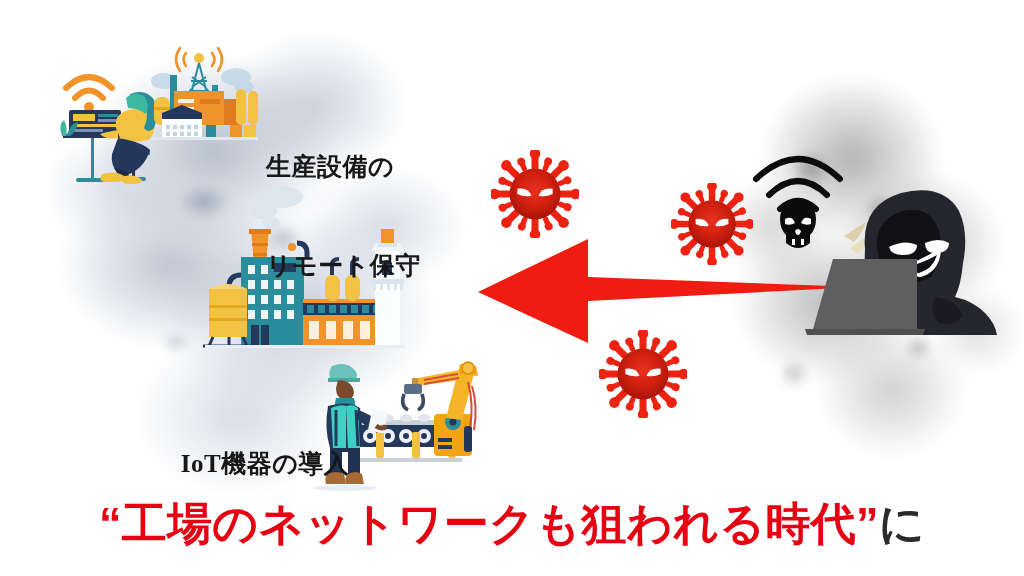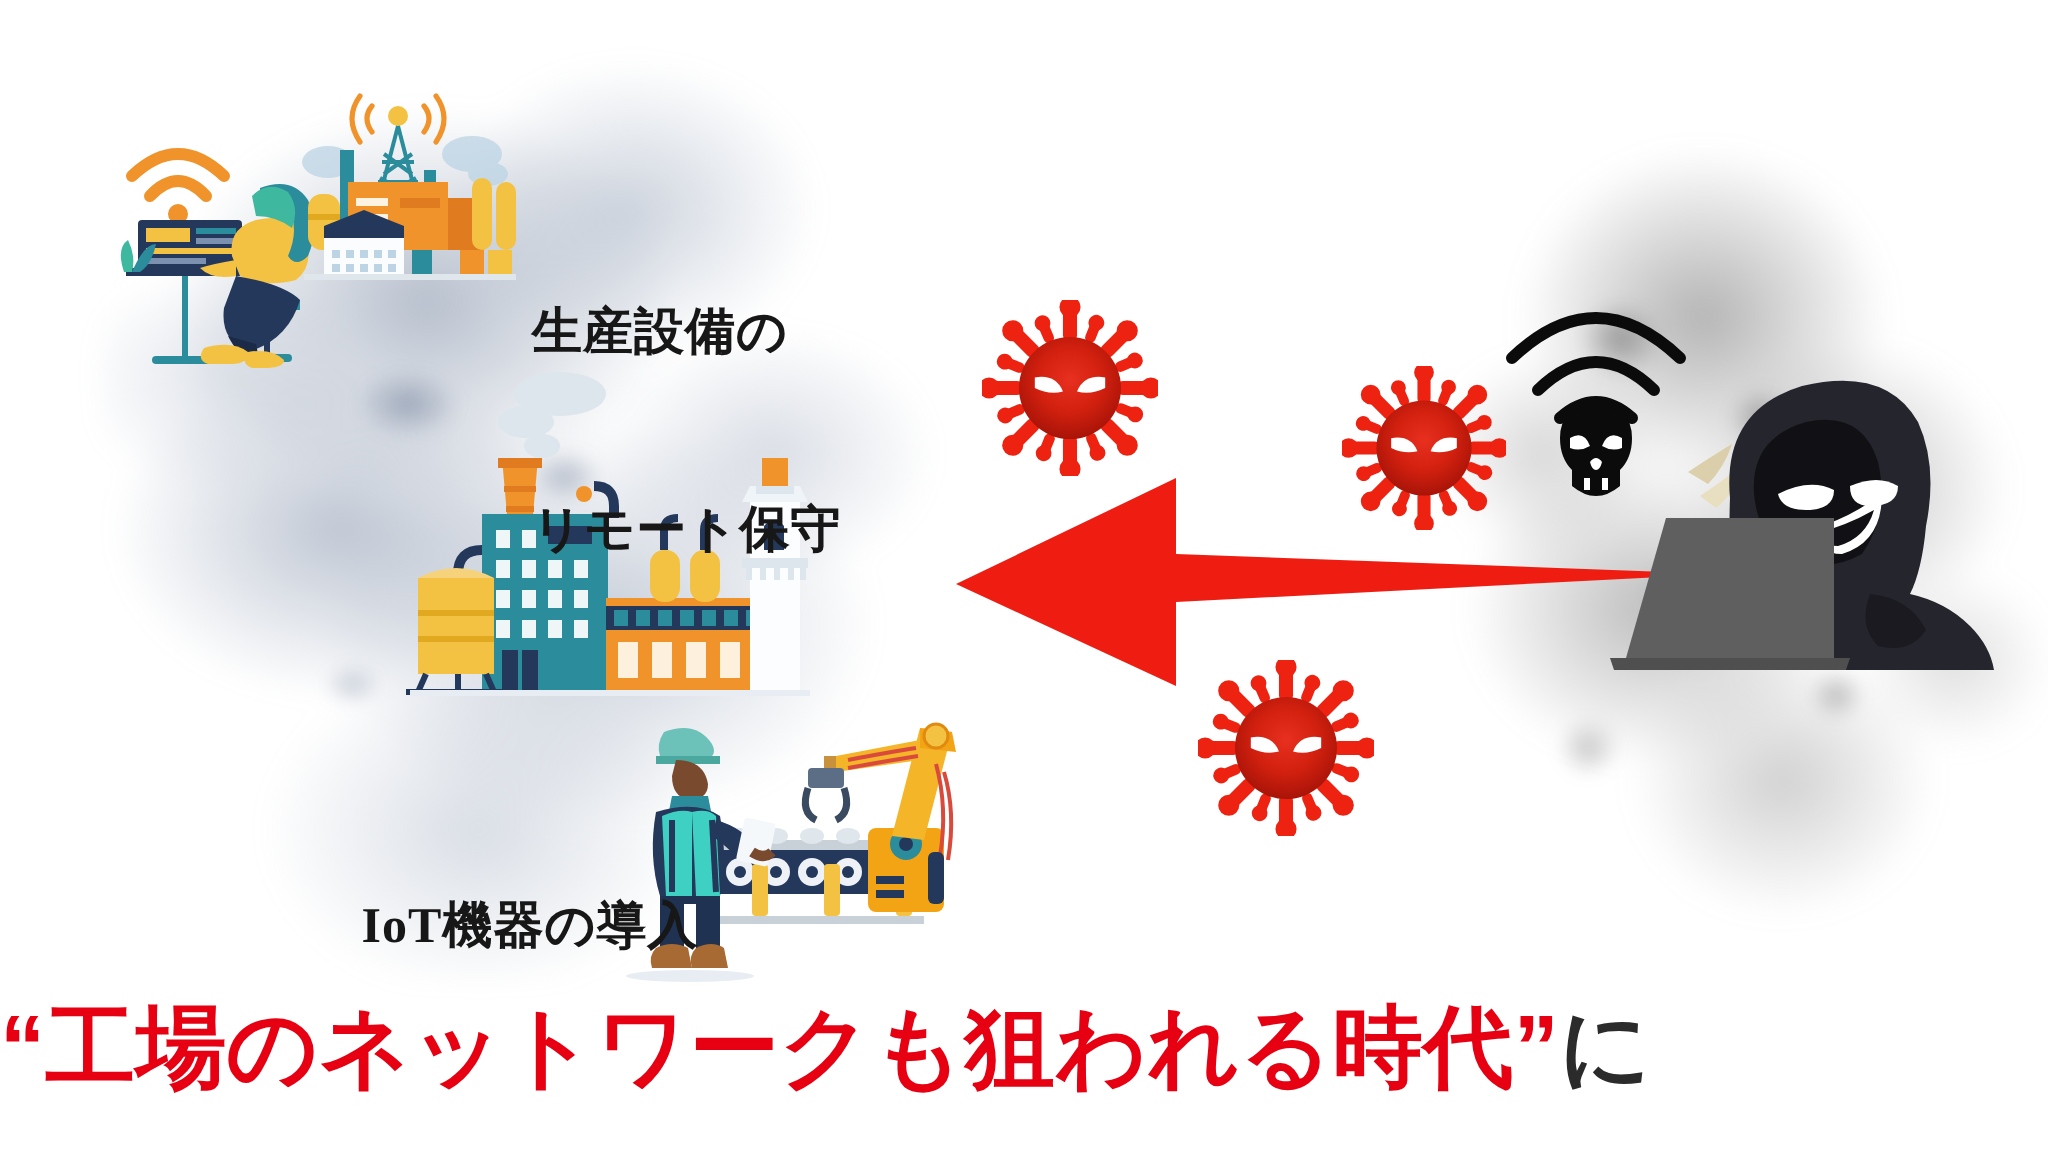--- a/index.html
+++ b/index.html
@@ -58,21 +58,21 @@
   
   .label-jp {
     position:absolute; color:#171717; font-weight:bold; line-height:1.32;
     letter-spacing:.02em; white-space:pre; z-index:40;
   }
   #label-remote { left:266px; top:84px; font-size:25px; }
   #label-iot    { left:151px; top:414px; font-size:25px; }
   #label-iot .serif { font-family:"Liberation Serif","DejaVu Serif",serif; font-weight:bold; }
 
   #caption {
-    position:absolute; left:0; top:494px; width:1024px; text-align:left;
+    position:absolute; left:0; top:494px; width:1024px; text-align:center;
     font-size:45px; font-weight:bold; letter-spacing:.005em; z-index:45;
     white-space:nowrap;
   }
   #caption .red { color:#e60012; }
   #caption .dark { color:#2b2b2b; }
 
   
   #attack-arrow { position:absolute; left:470px; top:225px; width:390px; height:130px; z-index:30; }
 
   

